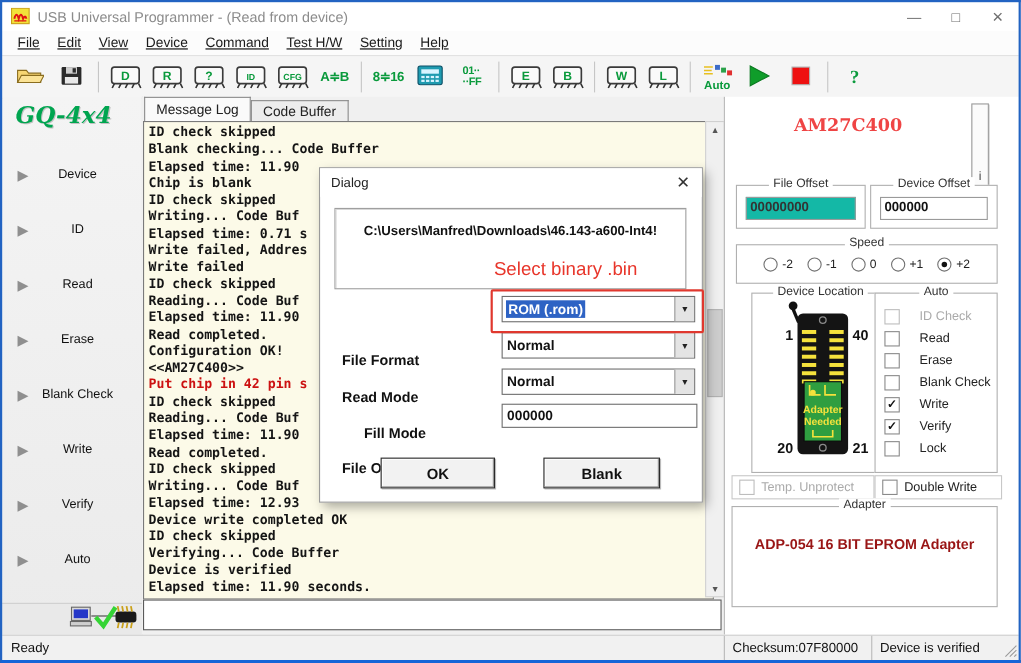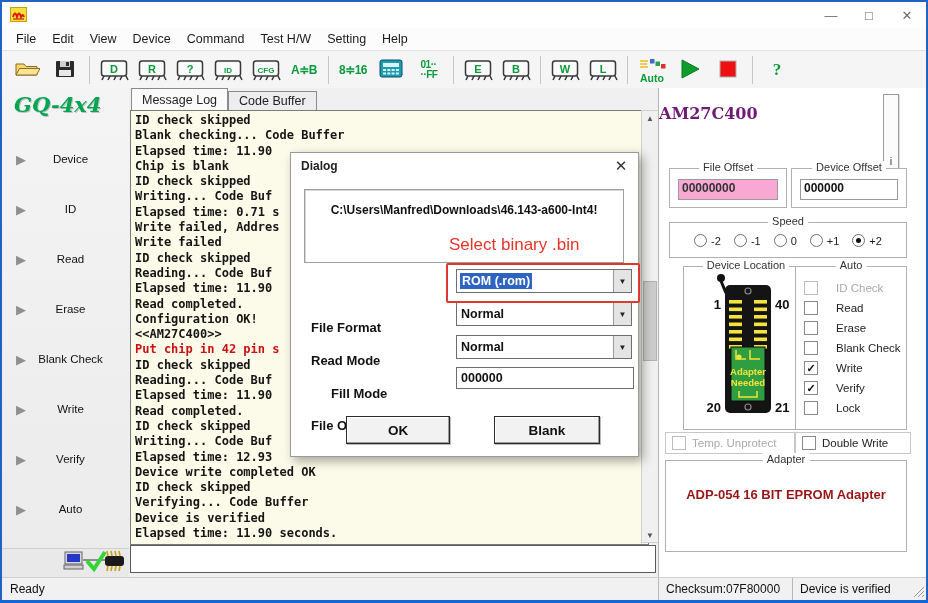--- a/index.html
+++ b/index.html
@@ -5,21 +5,21 @@
   html,body{margin:0;padding:0;}
   body{width:928px;height:603px;position:relative;background:#fff;font-family:"Liberation Sans",sans-serif;overflow:hidden;}
   .frame{position:absolute;inset:0;border:2px solid #2263c2;border-bottom:3px solid #1565d8;pointer-events:none;z-index:60;}
   
   .titlebar{position:absolute;left:2px;top:2px;right:2px;height:26px;background:#ffffff;display:flex;align-items:center;padding-left:8px;}
   .app-icon{width:18px;height:16px;margin-right:6px;display:inline-flex;}
   .title-text{font-size:13px;color:#8c8c8c;}
   .win-controls{position:absolute;right:0;top:0;height:26px;display:flex;}
   .win-btn{width:38px;height:26px;display:flex;align-items:center;justify-content:center;font-size:13px;color:#6e6e6e;}
   
-  .menubar{position:absolute;left:2px;top:28px;right:2px;height:22px;background:#fcfcfc;display:flex;align-items:flex-start;padding-left:6px;}
+  .menubar{position:absolute;left:2px;top:28px;right:2px;height:22px;background:#fcfcfc;display:flex;align-items:flex-start;padding-left:6px;text-decoration:underline;}
   .menu-item{font-size:12.5px;color:#1a1a1a;padding:0 8px;height:100%;display:flex;align-items:center;}
   
   .toolbar{position:absolute;left:2px;top:50px;right:2px;height:38px;background:#f5f5f5;border-top:1px solid #e2e2e2;border-bottom:1px solid #d8d8d8;display:flex;align-items:center;padding-left:6px;}
   .tb-btn{border:none;background:transparent;width:36px;height:34px;display:flex;flex-direction:column;align-items:center;justify-content:center;padding:0;margin:0 1px;}
   .tb-sep{width:1px;height:28px;background:#c6c6c6;margin:0 5px;display:inline-block;}
   .tb-text{font-size:12px;font-weight:bold;color:#0a9a3c;letter-spacing:-0.5px;}
   .tb-text2{font-size:10px;font-weight:bold;color:#0a9a3c;line-height:10px;letter-spacing:-0.5px;text-align:left;}
   .tb-auto-label{font-size:10.5px;font-weight:bold;color:#0a9a3c;line-height:10px;}
   
   .sidebar{position:absolute;left:2px;top:88px;width:127px;height:489px;background:linear-gradient(#f4f4f4,#ebebeb);border-right:1px solid #cfcfcf;}
@@ -37,26 +37,26 @@
   .log{position:absolute;left:1px;top:22px;width:509px;height:429px;background:#fcfae8;border:1px solid #7a7a7a;padding:2px 4px;font-family:"DejaVu Sans Mono",monospace;font-size:12px;font-weight:bold;color:#151515;overflow:hidden;white-space:pre;}
   .log-line{line-height:15.3px;}
   .log-red{color:#cc1111;}
   .vscroll{position:absolute;left:512px;top:22px;width:16px;height:431px;background:#f0f0f0;border:1px solid #d0d0d0;}
   .vs-arrow{position:absolute;left:0;width:100%;height:14px;display:flex;align-items:center;justify-content:center;font-size:8px;color:#555;}
   .vs-up{top:0;} .vs-down{bottom:0;}
   .vs-thumb{position:absolute;left:1px;width:12px;top:170px;height:78px;background:#cdcdcd;border:1px solid #b2b2b2;}
   .log-input{position:absolute;left:1px;top:457px;width:524px;height:26px;background:#ffffff;border:1px solid #5a5a5a;}
   
   .right{position:absolute;left:658px;top:88px;width:268px;height:489px;background:#ffffff;border-left:1px solid #b5b5b5;}
-  .device-name{position:absolute;top:16px;left:0;width:224px;font-family:"DejaVu Serif",serif;font-weight:bold;font-size:16px;color:#701a75;}
+  .device-name{position:absolute;top:16px;left:0;width:224px;text-align:center;font-family:"DejaVu Serif",serif;font-weight:bold;font-size:16px;color:#ef4444;}
   .i-btn{position:absolute;left:224px;top:6px;width:14px;height:72px;border:1px solid #9a9a9a;background:#fbfbfb;display:flex;align-items:flex-end;justify-content:center;font-size:11px;color:#444;padding-bottom:2px;box-shadow:1px 1px 0 #ddd;}
   .group{position:absolute;border:1px solid #b0b0b0;background:#fff;}
   .legend{position:absolute;top:-8px;left:50%;transform:translateX(-50%);background:#fff;padding:0 4px;font-size:11px;color:#333;white-space:nowrap;}
   .field{margin:10px 8px 0 8px;height:17px;font-size:12px;font-weight:bold;padding:1px 3px;border:1px solid #9a9a9a;}
-  .field.gray{background:#f9a8d4;color:#333;}
+  .field.gray{background:#14b8a6;color:#333;}
   .field.white{background:#fff;color:#111;}
   .radio-row{display:flex;justify-content:center;gap:13px;padding-top:11px;}
   .radio-item{display:flex;align-items:center;gap:4px;font-size:11px;color:#222;}
   .radio{width:11px;height:11px;border-radius:50%;border:1px solid #707070;background:#fff;position:relative;display:inline-block;}
   .radio.sel::after{content:"";position:absolute;left:3px;top:3px;width:5px;height:5px;border-radius:50%;background:#111;}
   .cb-col{display:flex;flex-direction:column;gap:6px;padding:14px 0 0 8px;}
   .cb-row{display:flex;align-items:center;gap:18px;height:14px;}
   .cb{width:12px;height:12px;border:1px solid #8a8a8a;background:#fff;font-size:11px;font-weight:bold;color:#111;display:flex;align-items:center;justify-content:center;line-height:10px;}
   .cb-label{font-size:11.5px;color:#222;}
   .cb-row.disabled .cb{border-color:#bdbdbd;}
@@ -65,21 +65,21 @@
   .adapter-text{position:absolute;top:26px;left:0;width:100%;text-align:center;font-size:13px;font-weight:bold;color:#991515;}
   
   .statusbar{position:absolute;left:2px;right:2px;top:577px;height:24px;background:#f1f1f1;border-top:1px solid #cfcfcf;font-size:12px;color:#111;}
   .st-ready{position:absolute;left:8px;top:4px;}
   .st-sep{position:absolute;top:0;width:1px;height:100%;background:#b8b8b8;}
   .st-checksum{position:absolute;left:664px;top:4px;}
   .st-device{position:absolute;left:798px;top:4px;}
   .grip{position:absolute;right:1px;bottom:1px;}
   
   .dialog{position:absolute;left:290px;top:152px;width:347px;height:303px;background:#ffffff;border:1px solid #9a9a9a;box-shadow:4px 4px 10px rgba(0,0,0,0.35);z-index:20;}
-  .dlg-title{position:absolute;left:0;top:0;right:0;height:26px;background:#fff;display:flex;align-items:center;padding-left:10px;font-size:12px;color:#222;font-weight:bold;}
+  .dlg-title{position:absolute;left:0;top:0;right:0;height:26px;background:#fff;display:flex;align-items:center;padding-left:10px;font-size:12px;color:#222;}
   .dlg-close{position:absolute;right:8px;top:4px;font-size:15px;color:#333;width:18px;text-align:center;}
   .path-box{position:absolute;left:13px;top:36px;width:318px;height:72px;background:#fff;border:1px solid #9f9f9f;box-shadow:inset 1px 1px 0 #d8d8d8;}
   .path-text{margin-top:13px;text-align:center;font-size:12px;font-weight:bold;color:#111;white-space:nowrap;}
   .annotation{position:absolute;left:158px;top:82px;font-size:17px;color:#e8352a;z-index:3;}
   .red-box{position:absolute;left:155px;top:110px;width:190px;height:36px;border:2px solid #e0382e;border-radius:2px;z-index:2;}
   .dlg-label{position:absolute;left:20px;font-size:13px;font-weight:bold;color:#111;margin-top:48px;}
   .combo{position:absolute;left:165px;width:174px;height:22px;background:#fff;border:1px solid #6e6e6e;display:flex;align-items:center;}
   .combo-val{flex:1;font-size:12.5px;font-weight:bold;color:#111;padding-left:4px;white-space:nowrap;overflow:hidden;}
   .combo-val.hl{flex:none;margin-left:3px;background:#2e63c4;color:#fff;padding:1px 2px;}
   .combo-btn{width:17px;height:100%;background:#e4e4e4;border-left:1px solid #9a9a9a;display:flex;align-items:center;justify-content:center;font-size:8px;color:#222;}
@@ -92,20 +92,21 @@
 <div class="frame"></div>
 
 <div class="titlebar">
   <span class="app-icon">
     <svg width="18" height="16">
         <rect x="0.5" y="0.5" width="16" height="14" fill="#f2e23a" stroke="#caa018"></rect>
         <path d="M3 10 q2 -7 4 0 q2 -7 4 0 q2 -4 3 0" stroke="#e01414" stroke-width="1.8" fill="none"></path>
         <path d="M3 12 h11" stroke="#e01414" stroke-width="1.2"></path>
       </svg>
   </span>
+  <span class="title-text">USB Universal Programmer - (Read from device)</span>
   <div class="win-controls">
     <span class="win-btn">—</span>
     <span class="win-btn">□</span>
     <span class="win-btn">✕</span>
   </div>
 </div>
 
 <div class="menubar" id="menubar">
     <span class="menu-item">File</span>
     <span class="menu-item">Edit</span>

